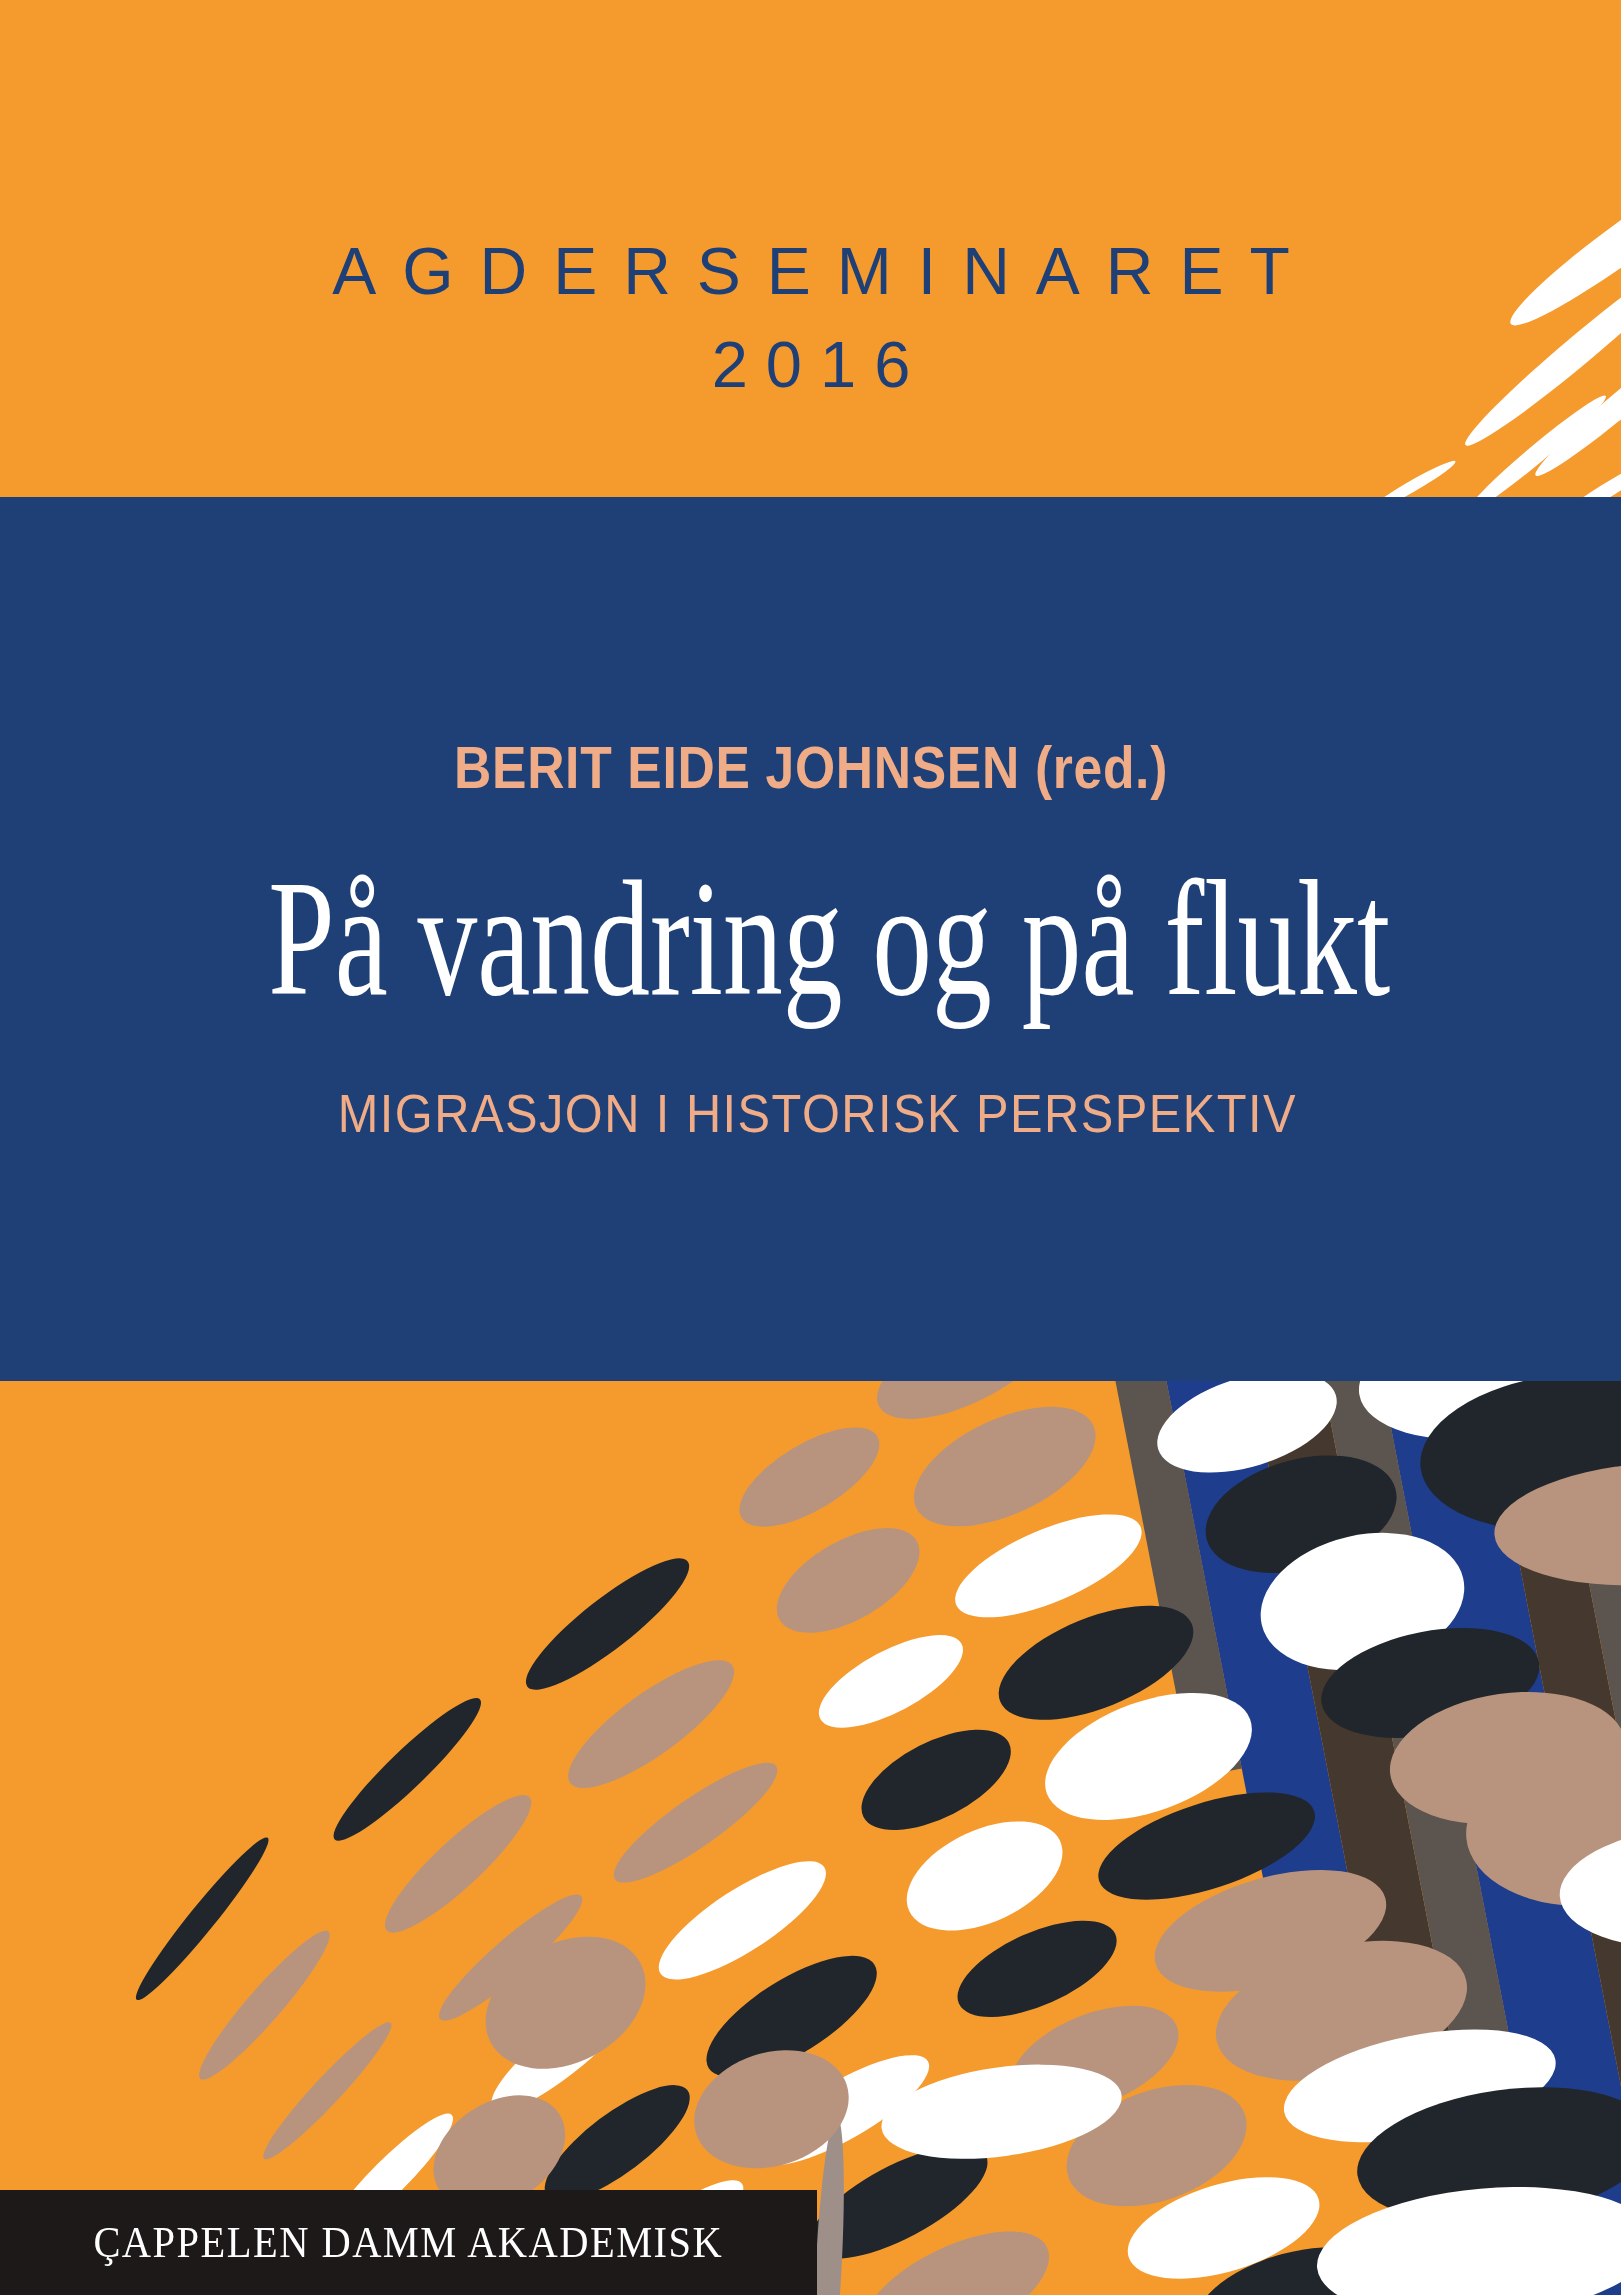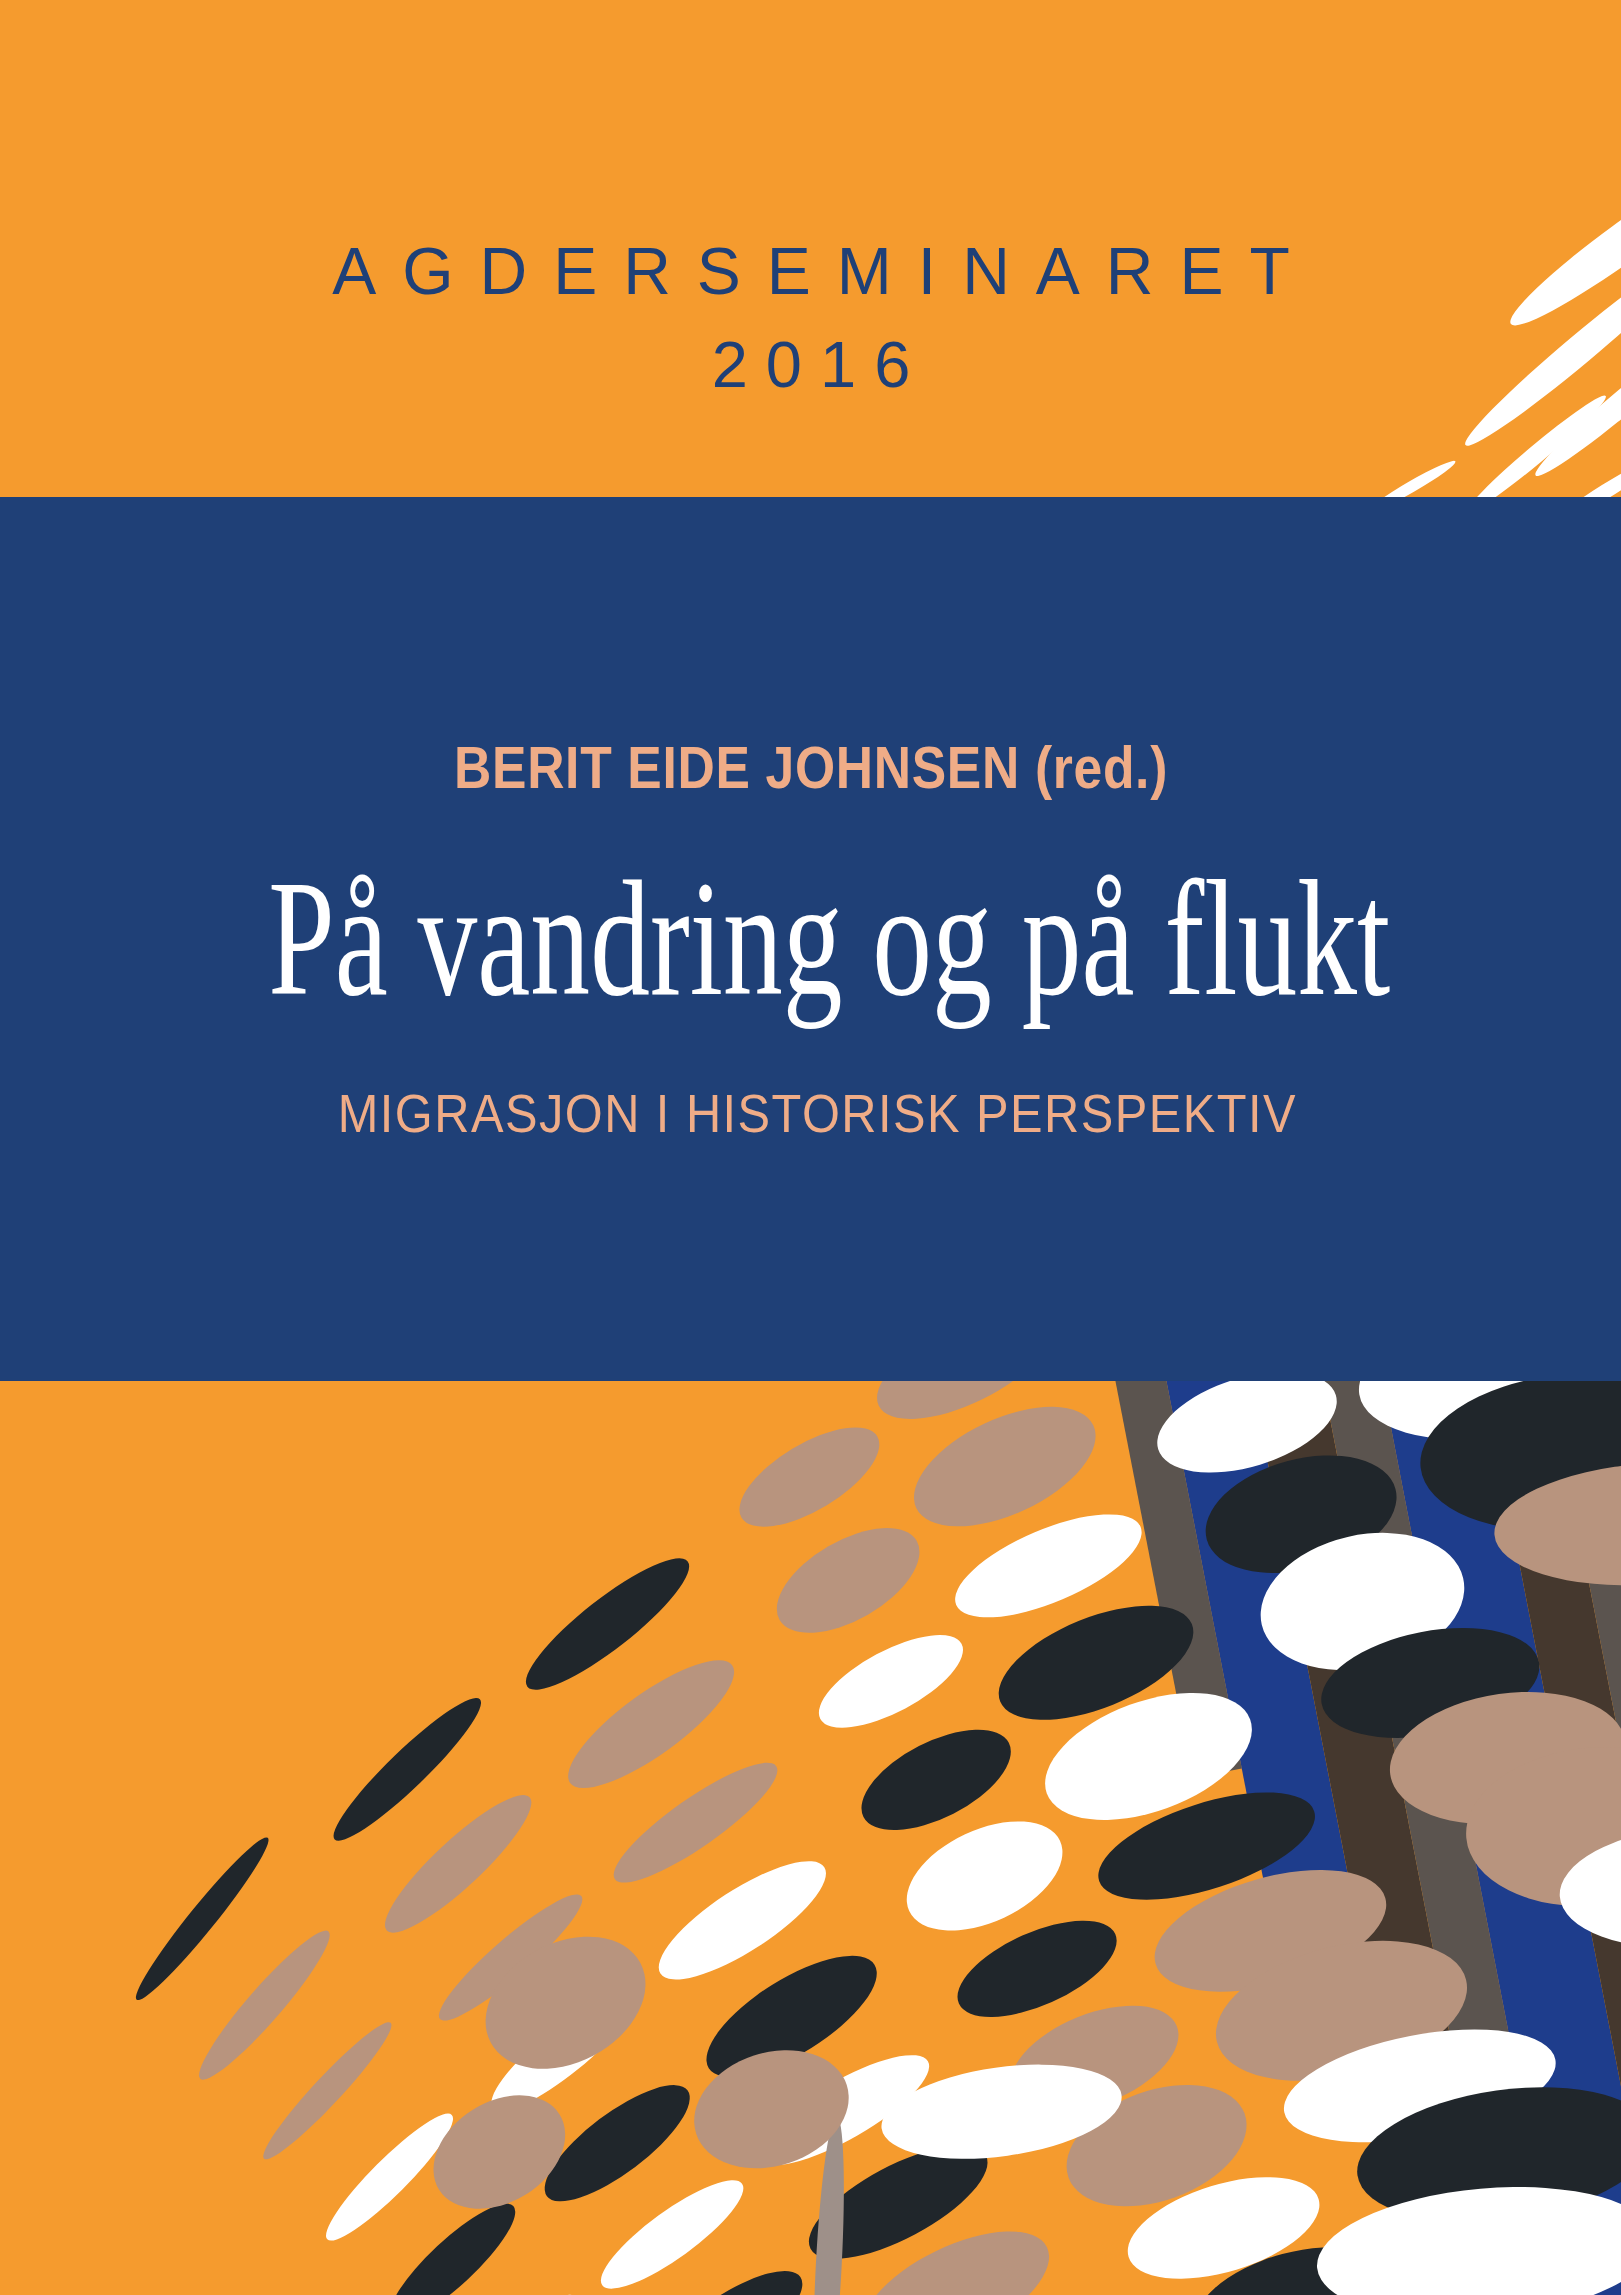--- a/index.html
+++ b/index.html
@@ -148,15 +148,18 @@
         <ellipse cx="1864" cy="2668" rx="185" ry="80" transform="rotate(-8 1864 2668)" fill="#20262B"></ellipse>
         <ellipse cx="1026" cy="2805" rx="185" ry="16" transform="rotate(-87 1026 2805)" fill="#9E9089"></ellipse>
         <ellipse cx="700" cy="2480" rx="105" ry="74" transform="rotate(-28 700 2480)" fill="#B8947E"></ellipse>
         <ellipse cx="955" cy="2612" rx="98" ry="70" transform="rotate(-18 955 2612)" fill="#B8947E"></ellipse>
         <ellipse cx="618" cy="2665" rx="88" ry="62" transform="rotate(-32 618 2665)" fill="#B8947E"></ellipse>
         <ellipse cx="1240" cy="2615" rx="150" ry="55" transform="rotate(-8 1240 2615)" fill="#FFFFFF"></ellipse>
         <ellipse cx="1840" cy="2790" rx="210" ry="80" transform="rotate(-5 1840 2790)" fill="#FFFFFF"></ellipse>
       </svg>
   </div>
 
+  <div class="publisher-bar">
+    <div class="publisher">ÇAPPELEN DAMM AKADEMISK</div>
+  </div>
 
 </div>
 
 
 </body></html>

